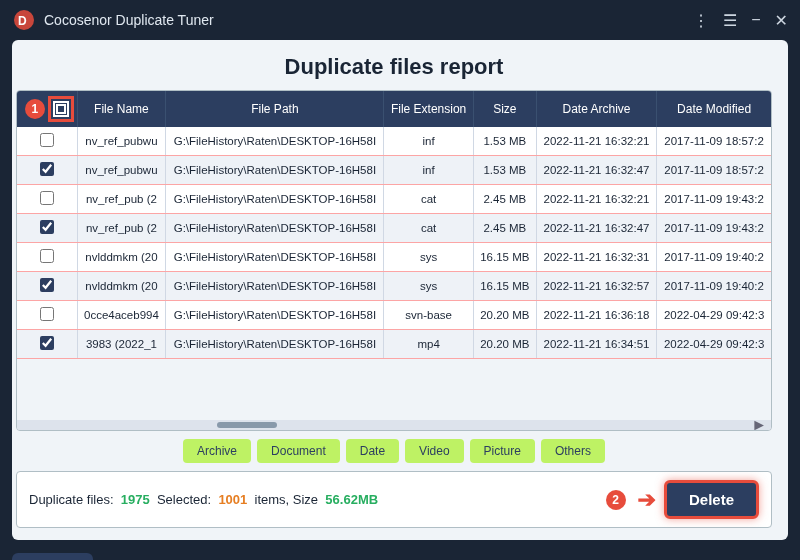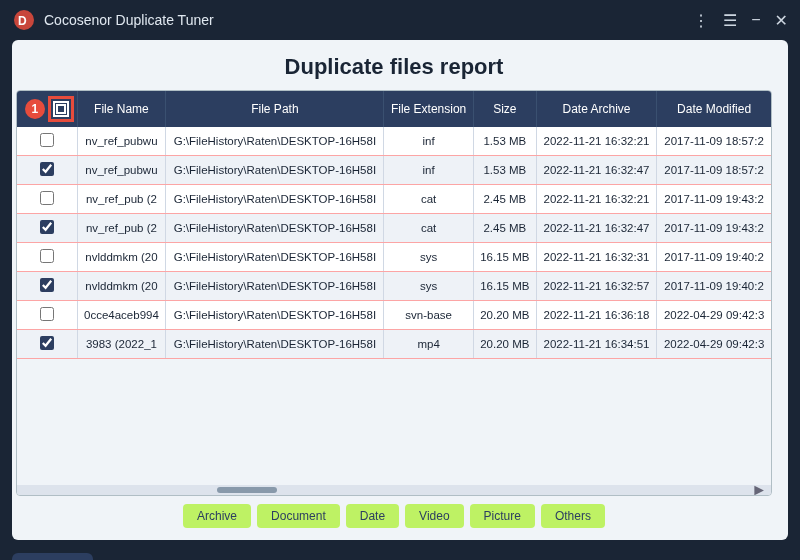--- a/index.html
+++ b/index.html
@@ -381,17 +381,32 @@
 
   <div class="filter-bar" id="filter-bar">
       <button class="filter-btn">Archive</button>
       <button class="filter-btn">Document</button>
       <button class="filter-btn">Date</button>
       <button class="filter-btn">Video</button>
       <button class="filter-btn">Picture</button>
       <button class="filter-btn">Others</button>
     </div>
 
+  <div class="status-bar">
+    <span class="status-text">
+      <span>Duplicate files:</span>&nbsp;
+      <span class="status-count">1975</span>&nbsp;
+      <span>Selected:</span>&nbsp;
+      <span class="status-selected">1001</span>&nbsp;
+      <span>items, Size</span>&nbsp;
+      <span class="status-size">56.62MB</span>
+    </span>
+    <div class="arrow-area">
+      <span class="label-num">2</span>
+      <span class="arrow-icon">➔</span>
+      <button class="delete-btn red-outline-btn">Delete</button>
+    </div>
+  </div>
 </div>
 
 <div class="bottom-bar">
   <button class="home-btn">Home</button>
 </div>
 
 </body></html>

